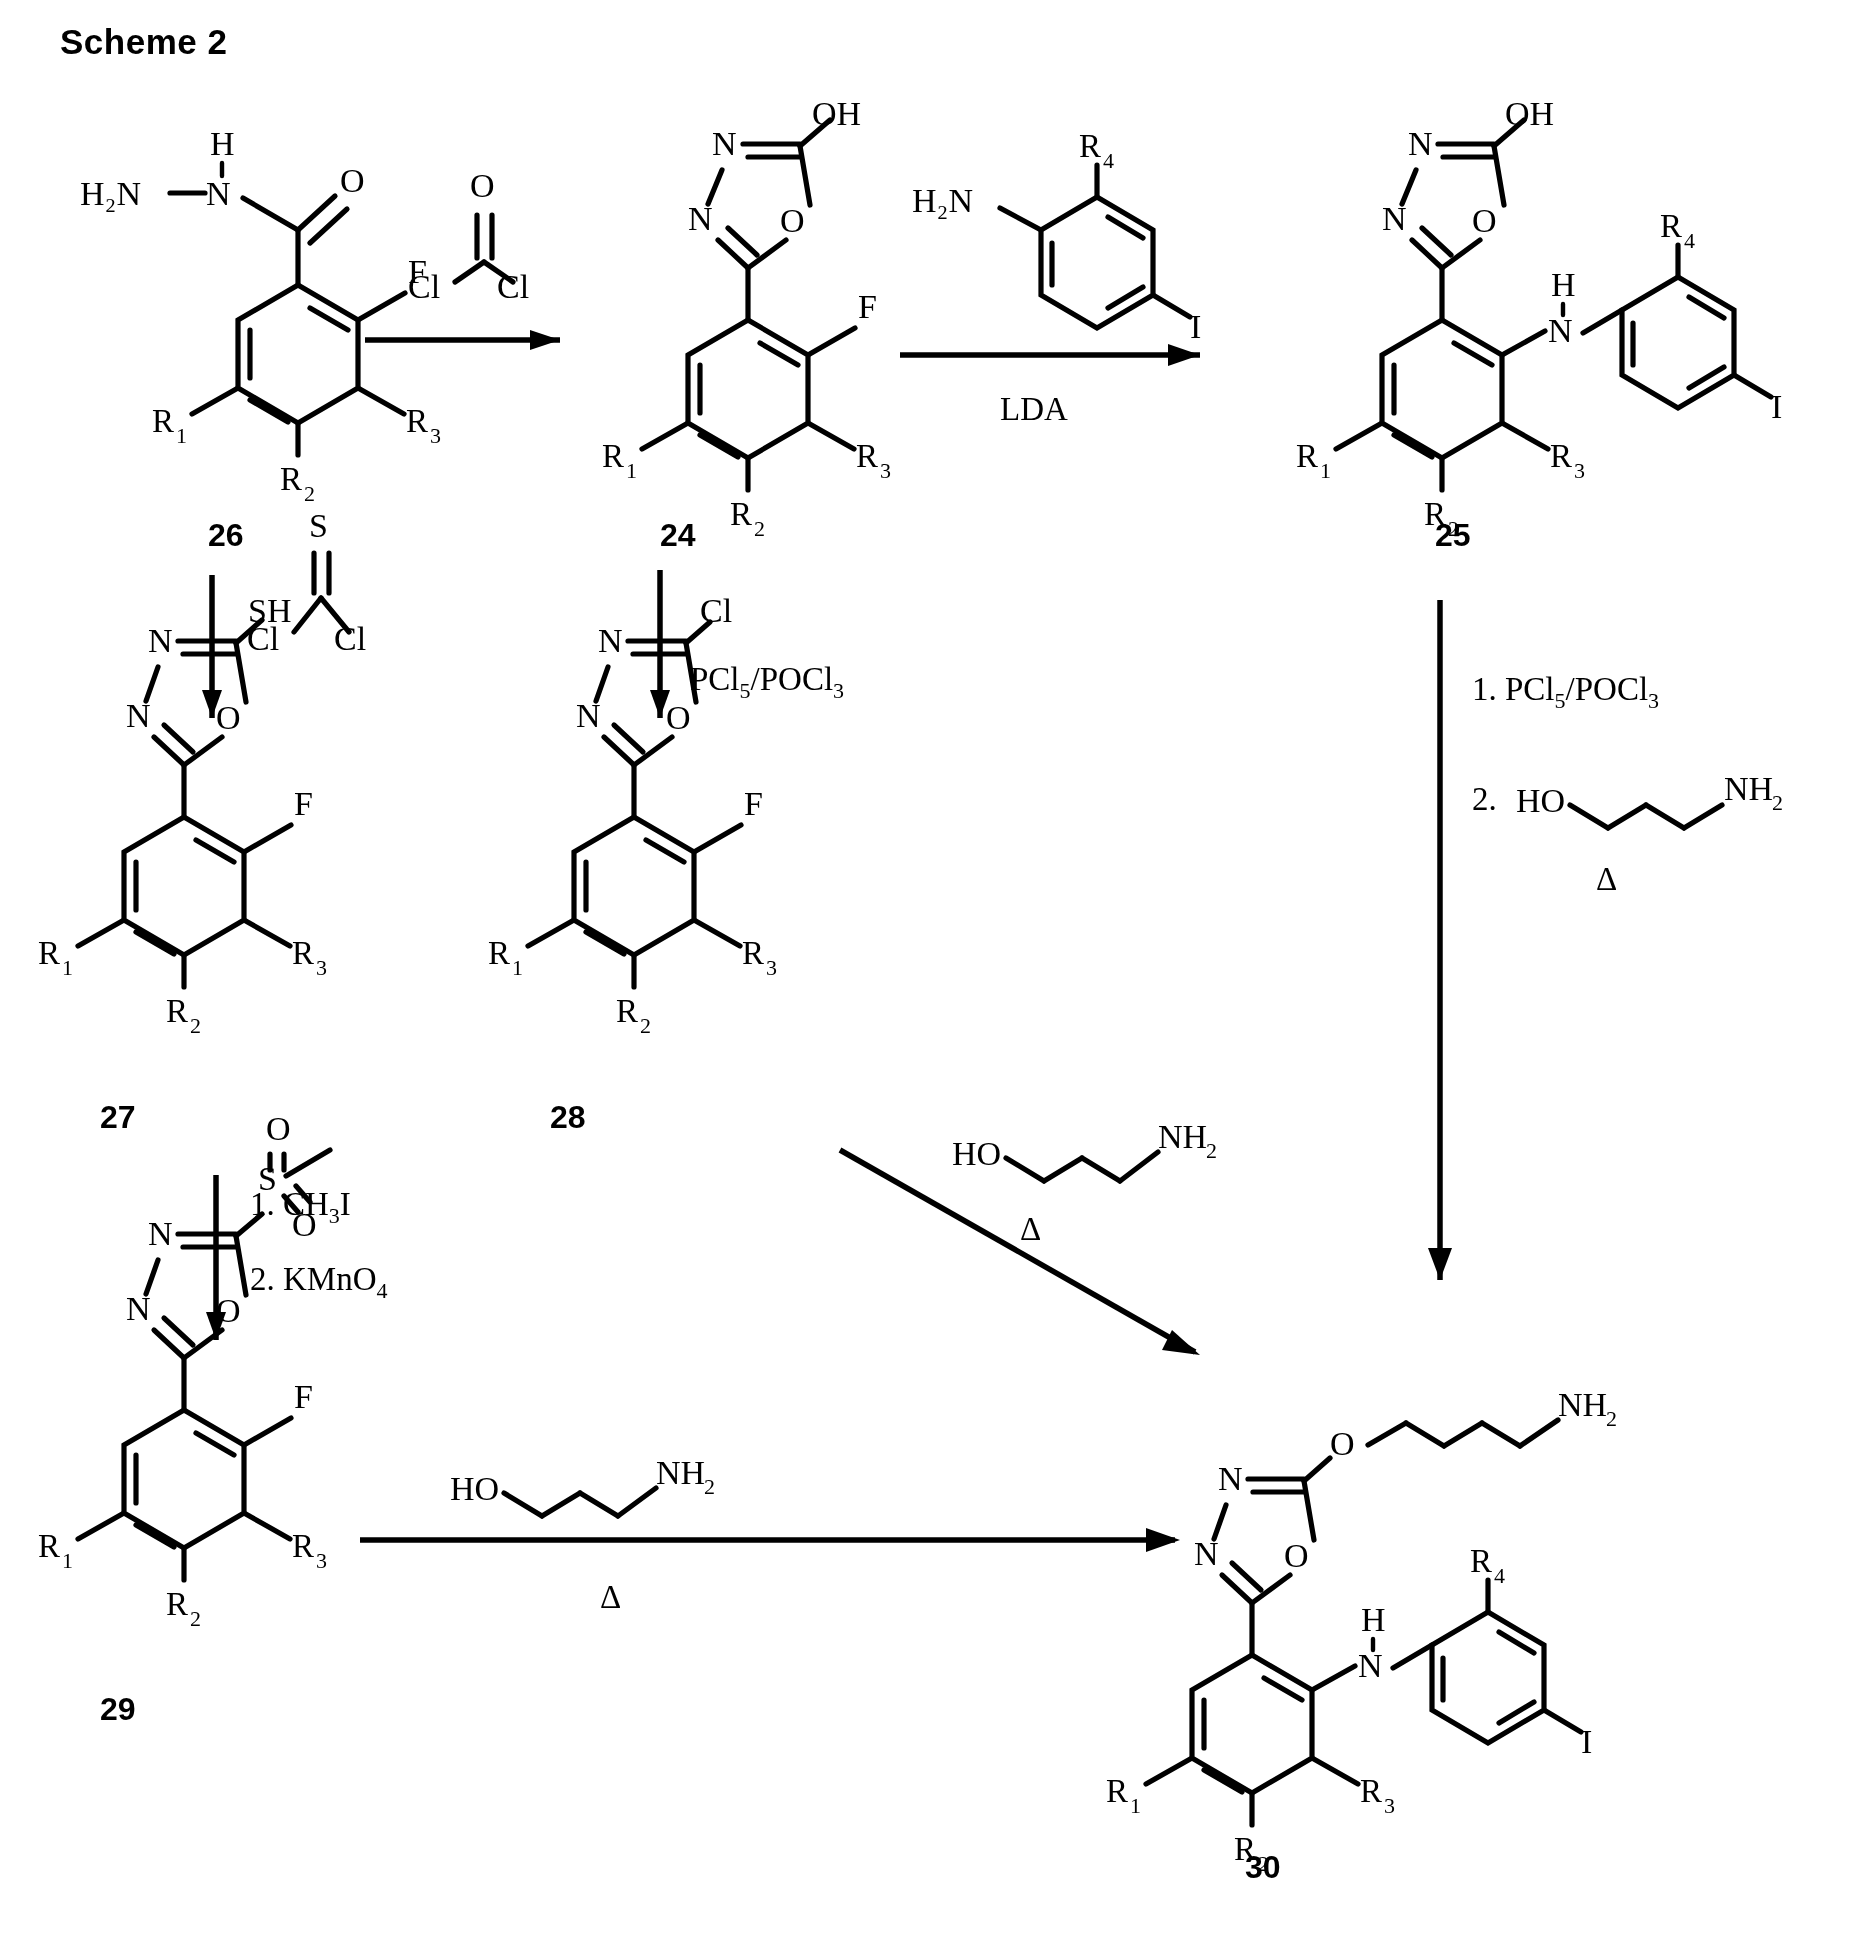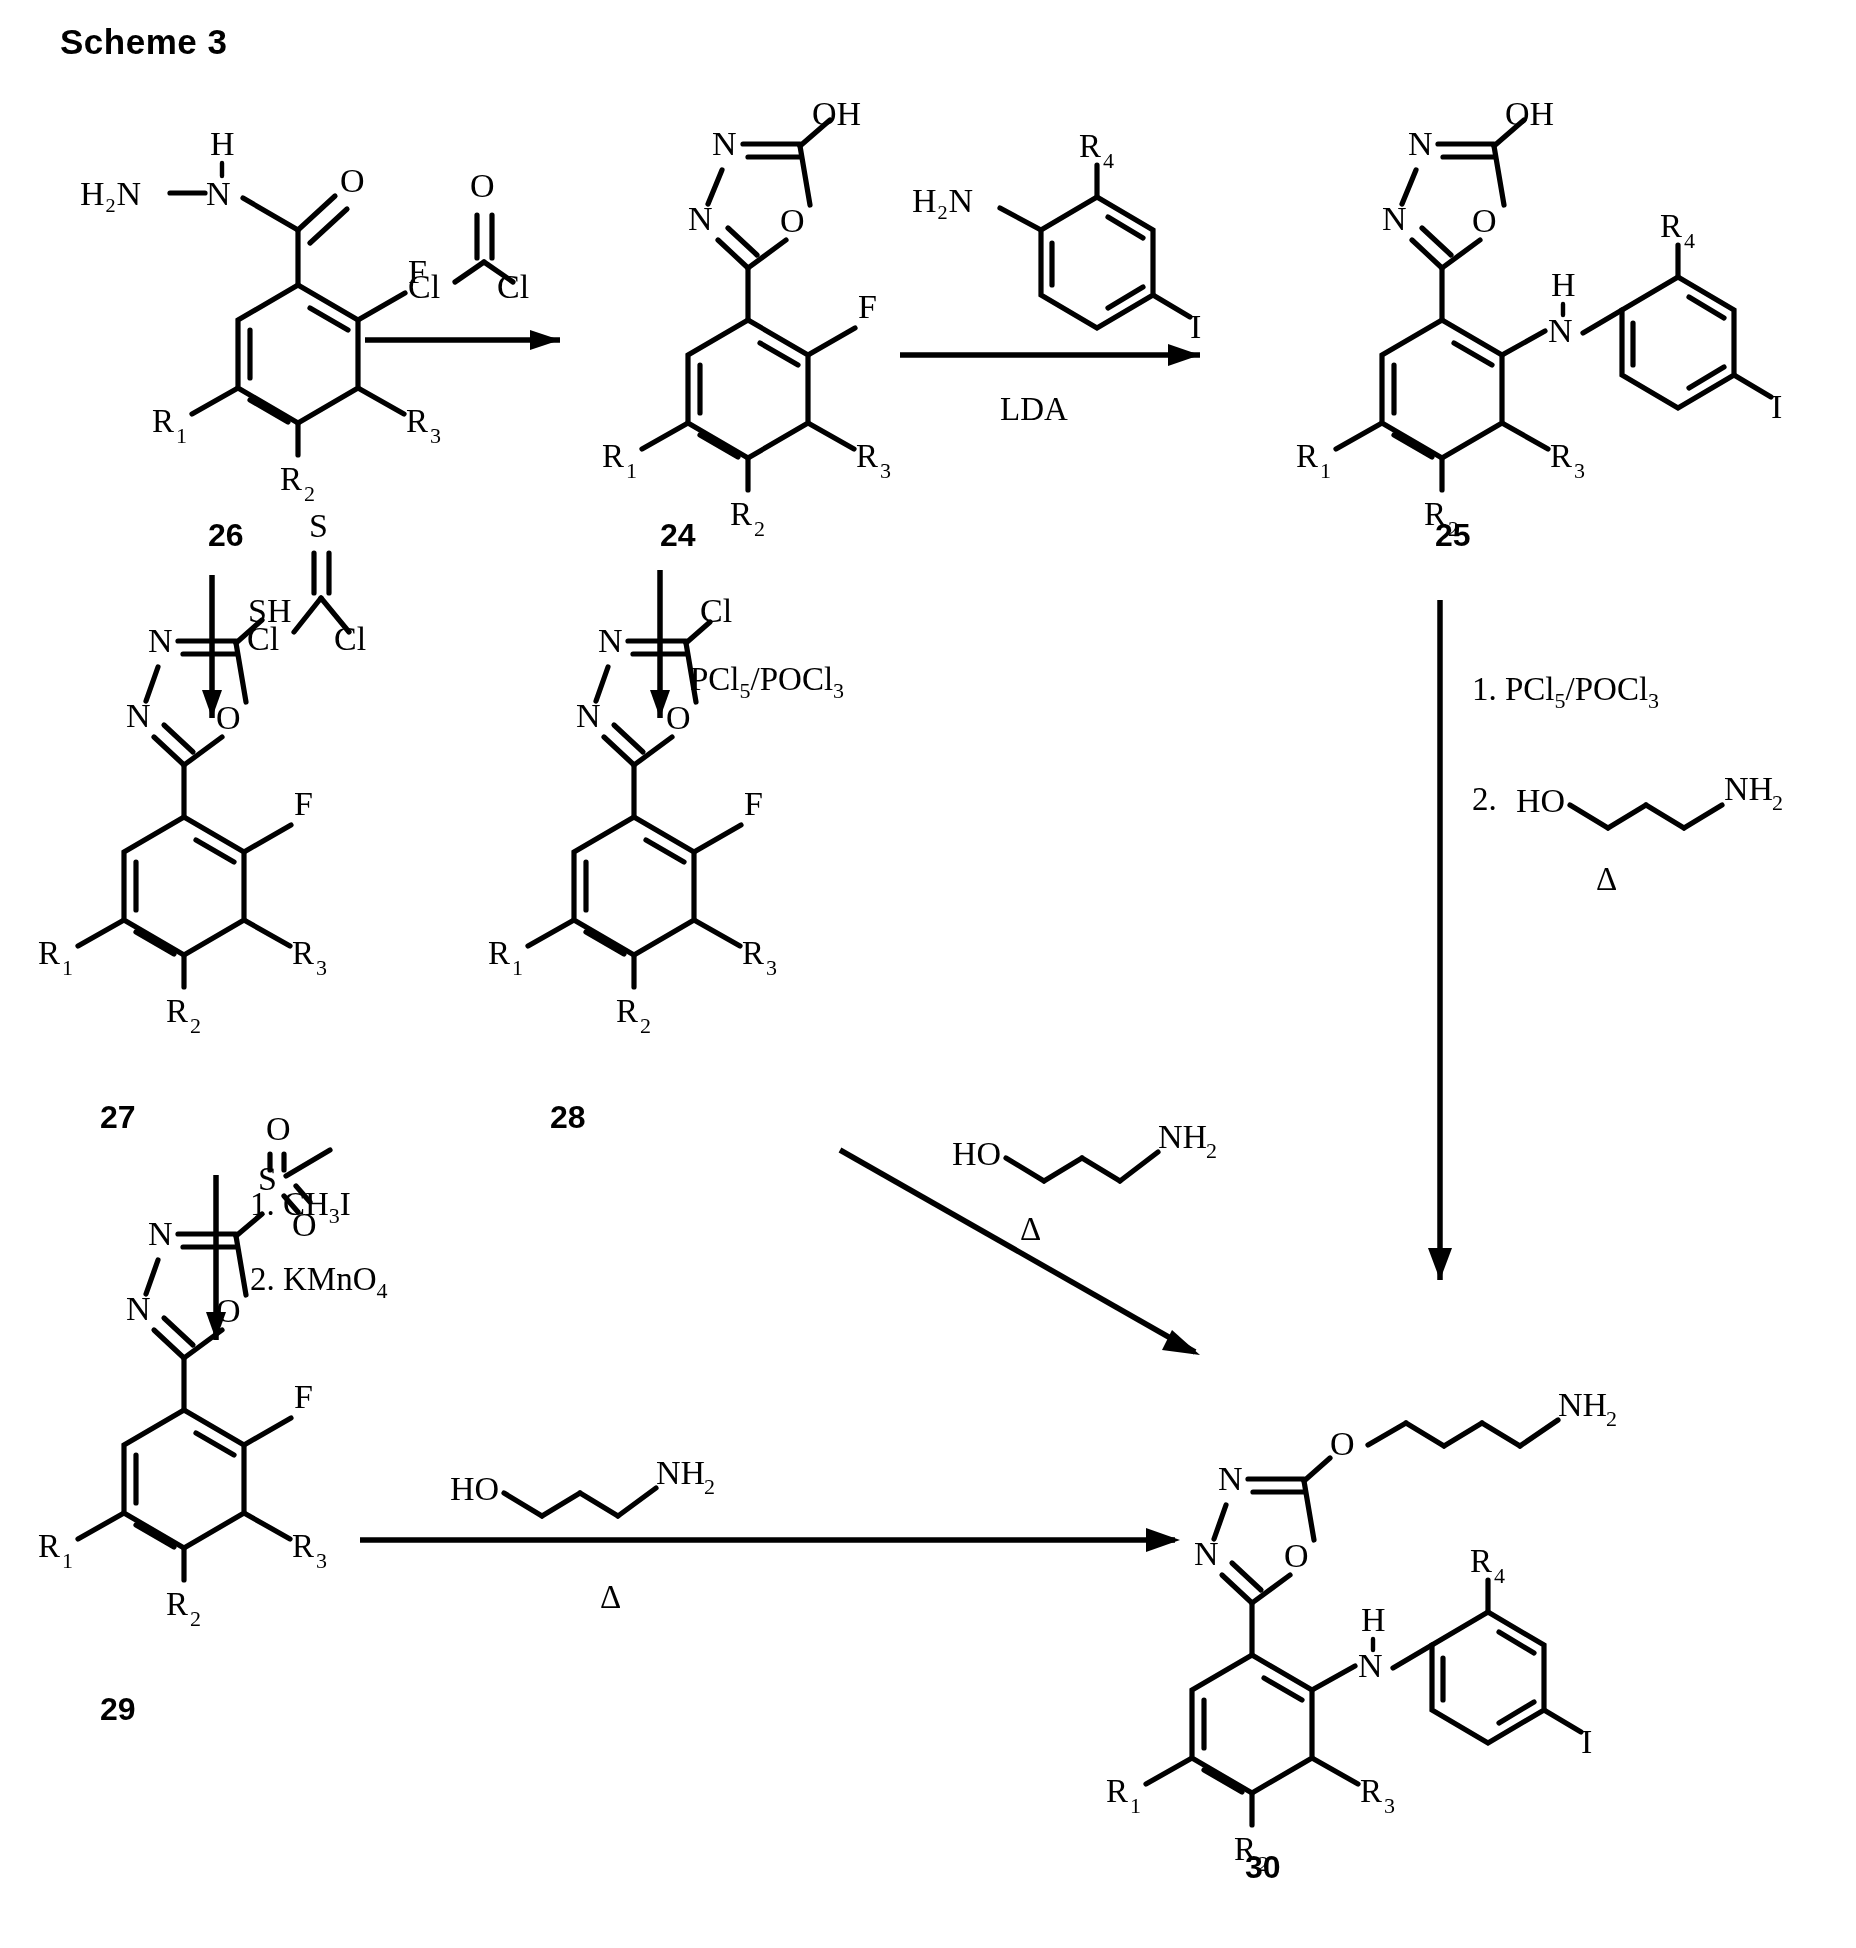--- a/index.html
+++ b/index.html
@@ -12,21 +12,21 @@
   .rlabel{font-size:33px;}
   .num{font-size:32px;font-weight:bold;font-family:"Liberation Sans",sans-serif;}
   .reag{font-size:33px;}
   .bond{stroke:#000;stroke-width:5.2;stroke-linecap:round;fill:none;}
   .bond-thin{stroke:#000;stroke-width:4.4;stroke-linecap:round;fill:none;}
   .arrow{stroke:#000;stroke-width:5.5;fill:none;}
 </style>
 </head>
 <body>
 
-<div id="scheme-title">Scheme 3</div>
+<div id="scheme-title">Scheme 2</div>
 
 <svg width="1856" height="1948" viewBox="0 0 1856 1948">
 
   <g>
     <text class="atom" x="80" y="205" text-anchor="start">H₂N</text>
     <line class="bond" x1="170" y1="193" x2="205" y2="193"></line>
     <text class="atom" x="206" y="205">N</text>
     <text class="atom" x="210" y="155">H</text>
     <line class="bond-thin" x1="222" y1="163" x2="222" y2="176"></line>
 

